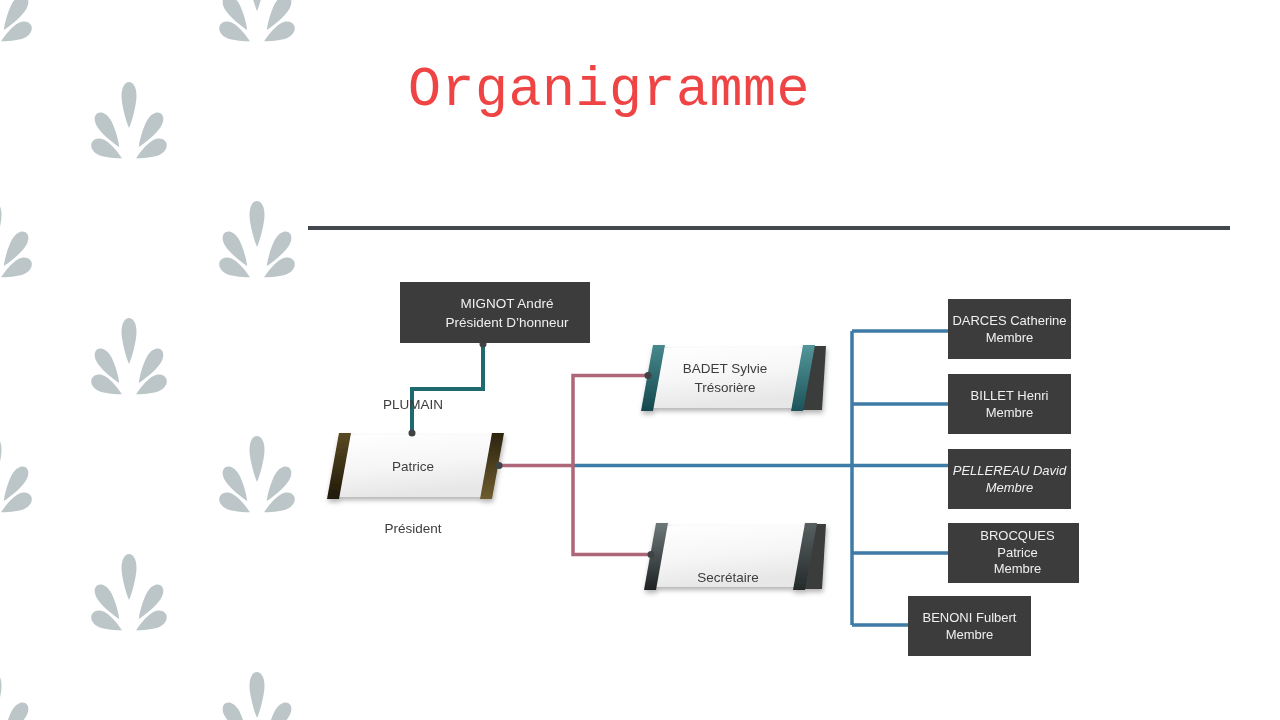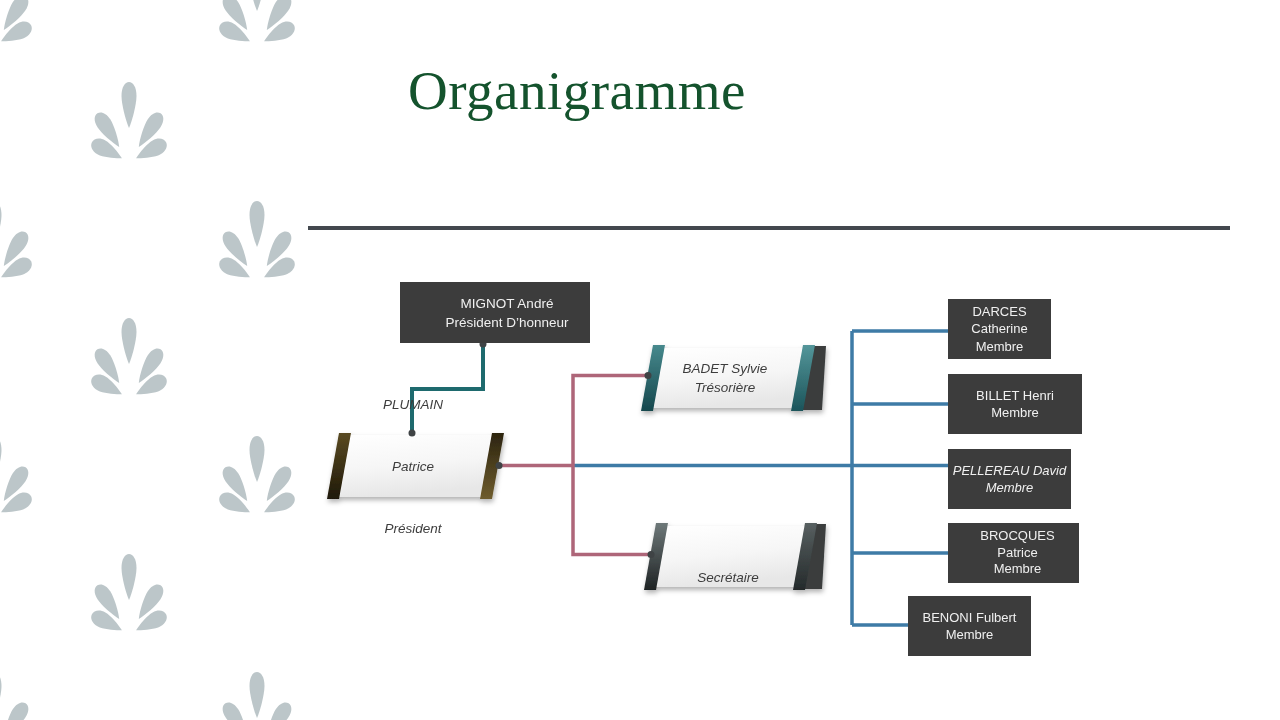--- a/index.html
+++ b/index.html
@@ -4,36 +4,36 @@
 <style>
   html,body{margin:0;padding:0;}
   body{
     width:1280px;height:720px;overflow:hidden;background:#ffffff;
     font-family:"Liberation Sans",sans-serif;position:relative;
   }
   #slide{position:absolute;left:0;top:0;width:1280px;height:720px;background:#ffffff;}
   #leafLayer{position:absolute;left:0;top:0;width:1280px;height:720px;pointer-events:none;}
   #title{
     position:absolute;left:408px;top:58px;
-    font-family:Liberation Serif, serif;
-    font-size:55px;line-height:66px;color:#14532d;letter-spacing:0.5px;
+    font-family:Liberation Mono, monospace;
+    font-size:55px;line-height:66px;color:#ef4444;letter-spacing:0.5px;
     white-space:nowrap;
   }
   #divider{position:absolute;left:308px;top:226px;width:922px;height:4px;background:#43484e;}
   #chartSvg{position:absolute;left:0;top:0;width:1280px;height:720px;}
   .dark-node{
     position:absolute;background:#3c3c3c;color:#f0f0f0;
     display:flex;flex-direction:column;align-items:center;justify-content:center;
     text-align:center;font-size:13px;line-height:17.5px;
   }
   .dark-node span{display:block;}
   .card-text{
     position:absolute;color:#3d3d3d;
     display:flex;flex-direction:column;align-items:center;justify-content:center;
-    text-align:right;font-size:13.5px;line-height:19px;font-style:italic;
+    text-align:right;font-size:13.5px;line-height:19px;
   }
   .brocques{line-height:16.5px;}
 </style>
 </head>
 <body>
 
 <div id="slide">
 
   <svg id="leafLayer" viewBox="0 0 1280 720">
     <defs>
@@ -129,26 +129,26 @@
     <circle cx="499" cy="465.5" r="3.5" fill="#3f4345"></circle>
     <circle cx="648" cy="375.5" r="3.5" fill="#3f4345"></circle>
     <circle cx="651" cy="554.5" r="3.5" fill="#3f4345"></circle>
   </svg>
 
   <div class="dark-node" style="left:400px;top:282px;width:166px;height:61px;font-size:13.5px;line-height:19px;padding-left:24px;">
     <span>MIGNOT André</span>
     <span>Président D’honneur</span>
   </div>
 
-  <div class="dark-node" style="left:948px;top:299px;width:103px;height:60px;">
+  <div class="dark-node" style="left:948px;top:299px;width:123px;height:60px;">
     <span>DARCES Catherine</span>
     <span>Membre</span>
   </div>
 
-  <div class="dark-node" style="left:948px;top:374px;width:134px;height:60px;">
+  <div class="dark-node" style="left:948px;top:374px;width:123px;height:60px;">
     <span>BILLET Henri</span>
     <span>Membre</span>
   </div>
 
   <div class="dark-node" style="left:948px;top:449px;width:123px;height:60px;font-style:italic;">
     <span>PELLEREAU David</span>
     <span>Membre</span>
   </div>
 
   <div class="dark-node brocques" style="left:948px;top:523px;width:123px;height:60px;padding-left:8px;">

